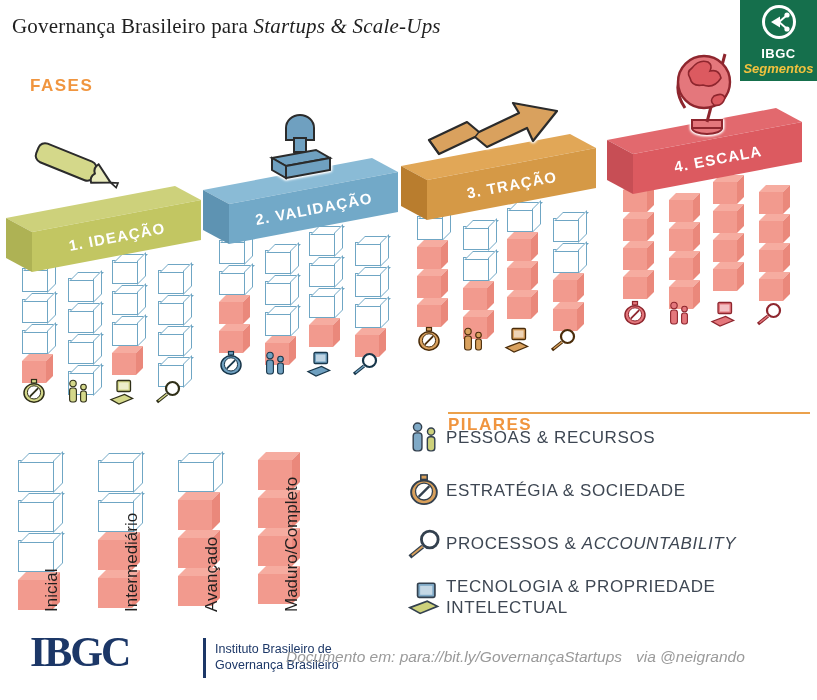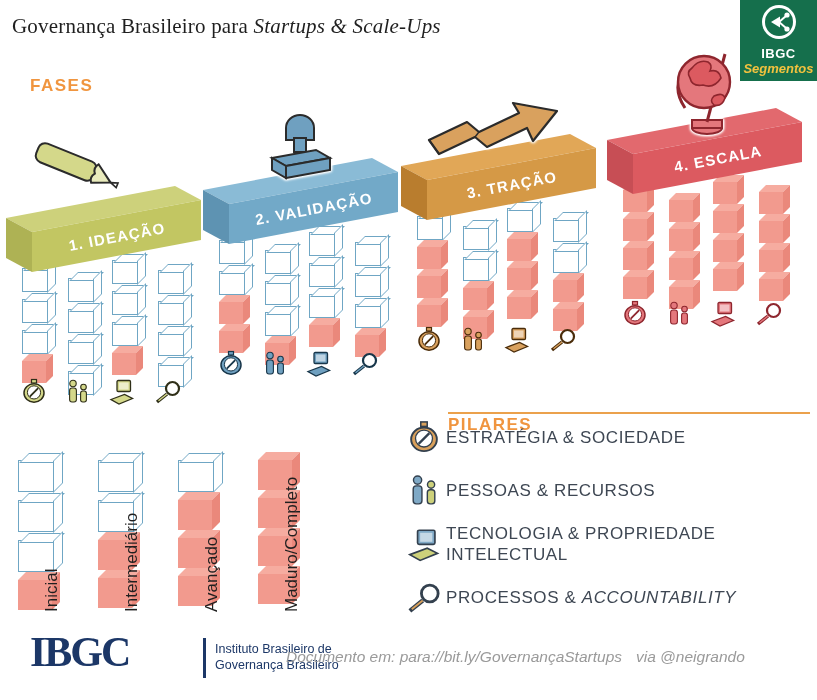--- a/index.html
+++ b/index.html
@@ -340,60 +340,60 @@
             </svg></div>
         </div>
       </div>
     </div>
 
   <div id="pilares-head" class="sec-head">PILARES</div>
   <div id="pilares-line"></div>
   <div id="pilares-rows">
       <div class="p-row">
         <div class="p-ico">
+          <svg width="36" height="36" viewBox="0 0 28 28">
+    <circle cx="9" cy="5.5" r="3.2" fill="#7fa9c6" stroke="#33404e" stroke-width="1.1"></circle>
+    <rect x="5.6" y="10" width="6.8" height="14" rx="2.4" fill="#7fa9c6" stroke="#33404e" stroke-width="1.1"></rect>
+    <circle cx="19.5" cy="9" r="2.8" fill="#cdd17b" stroke="#33404e" stroke-width="1.1"></circle>
+    <rect x="16.6" y="13" width="5.8" height="11" rx="2.2" fill="#cdd17b" stroke="#33404e" stroke-width="1.1"></rect>
+          </svg>
+        </div>
+        <div class="p-lab"><span>PESSOAS &amp; RECURSOS</span></div>
+      </div>
+      <div class="p-row">
+        <div class="p-ico">
           <svg class="mini-svg" width="36" height="36" viewBox="0 0 28 28">
     <rect x="11.5" y="1.5" width="5" height="3.5" fill="#d9a05b" stroke="#33404e" stroke-width="1.2"></rect>
     <ellipse cx="14" cy="15" rx="10" ry="9.2" fill="#d9a05b" stroke="#33404e" stroke-width="1.5"></ellipse>
     <circle cx="14" cy="14.4" r="6.6" fill="#fff" stroke="#33404e" stroke-width="1"></circle>
     <line x1="9.8" y1="18.6" x2="18.2" y2="10.2" stroke="#33404e" stroke-width="1.8"></line>
           </svg>
         </div>
         <div class="p-lab"><span>ESTRATÉGIA &amp; SOCIEDADE</span></div>
       </div>
       <div class="p-row">
         <div class="p-ico">
-          <svg width="36" height="36" viewBox="0 0 28 28">
-    <circle cx="9" cy="5.5" r="3.2" fill="#7fa9c6" stroke="#33404e" stroke-width="1.1"></circle>
-    <rect x="5.6" y="10" width="6.8" height="14" rx="2.4" fill="#7fa9c6" stroke="#33404e" stroke-width="1.1"></rect>
-    <circle cx="19.5" cy="9" r="2.8" fill="#cdd17b" stroke="#33404e" stroke-width="1.1"></circle>
-    <rect x="16.6" y="13" width="5.8" height="11" rx="2.2" fill="#cdd17b" stroke="#33404e" stroke-width="1.1"></rect>
+          <svg class="mini-svg" width="36" height="36" viewBox="0 0 28 28">
+    <line x1="13" y1="16" x2="3" y2="24" stroke="#33404e" stroke-width="3.4"></line>
+    <line x1="13" y1="16" x2="4.5" y2="22.8" stroke="#d9a05b" stroke-width="1.4"></line>
+    <circle cx="18.5" cy="10.5" r="6.5" fill="#fff" stroke="#33404e" stroke-width="2.2"></circle>
           </svg>
         </div>
-        <div class="p-lab"><span>PESSOAS &amp; RECURSOS</span></div>
+        <div class="p-lab"><span>PROCESSOS &amp; </span><span class="it">ACCOUNTABILITY</span></div>
       </div>
       <div class="p-row">
         <div class="p-ico">
           <svg width="36" height="36" viewBox="0 0 28 28">
     <rect x="9" y="2.5" width="13.5" height="11" rx="1.2" fill="#7fa9c6" stroke="#33404e" stroke-width="1.3"></rect>
     <rect x="11" y="4.5" width="9.5" height="7" fill="#fff" opacity="0.55"></rect>
     <polygon points="3,21.5 16.5,16.5 24.5,20.5 11,26" fill="#cdd17b" stroke="#33404e" stroke-width="1.3"></polygon>
           </svg>
         </div>
         <div class="p-lab"><span>TECNOLOGIA &amp; PROPRIEDADE INTELECTUAL</span></div>
       </div>
-      <div class="p-row">
-        <div class="p-ico">
-          <svg class="mini-svg" width="36" height="36" viewBox="0 0 28 28">
-    <line x1="13" y1="16" x2="3" y2="24" stroke="#33404e" stroke-width="3.4"></line>
-    <line x1="13" y1="16" x2="4.5" y2="22.8" stroke="#d9a05b" stroke-width="1.4"></line>
-    <circle cx="18.5" cy="10.5" r="6.5" fill="#fff" stroke="#33404e" stroke-width="2.2"></circle>
-          </svg>
-        </div>
-        <div class="p-lab"><span>PROCESSOS &amp; </span><span class="it">ACCOUNTABILITY</span></div>
-      </div>
     </div>
 
   <div id="mat-legend">
       <div class="stack" style="left: 18px; top: 20px;">
         <div class="cube empty"></div>
         <div class="cube empty"></div>
         <div class="cube empty"></div>
         <div class="cube filled"></div>
       </div>
       <div class="stack-lab" style="left: 62px; top: 152px;">Inicial</div>

